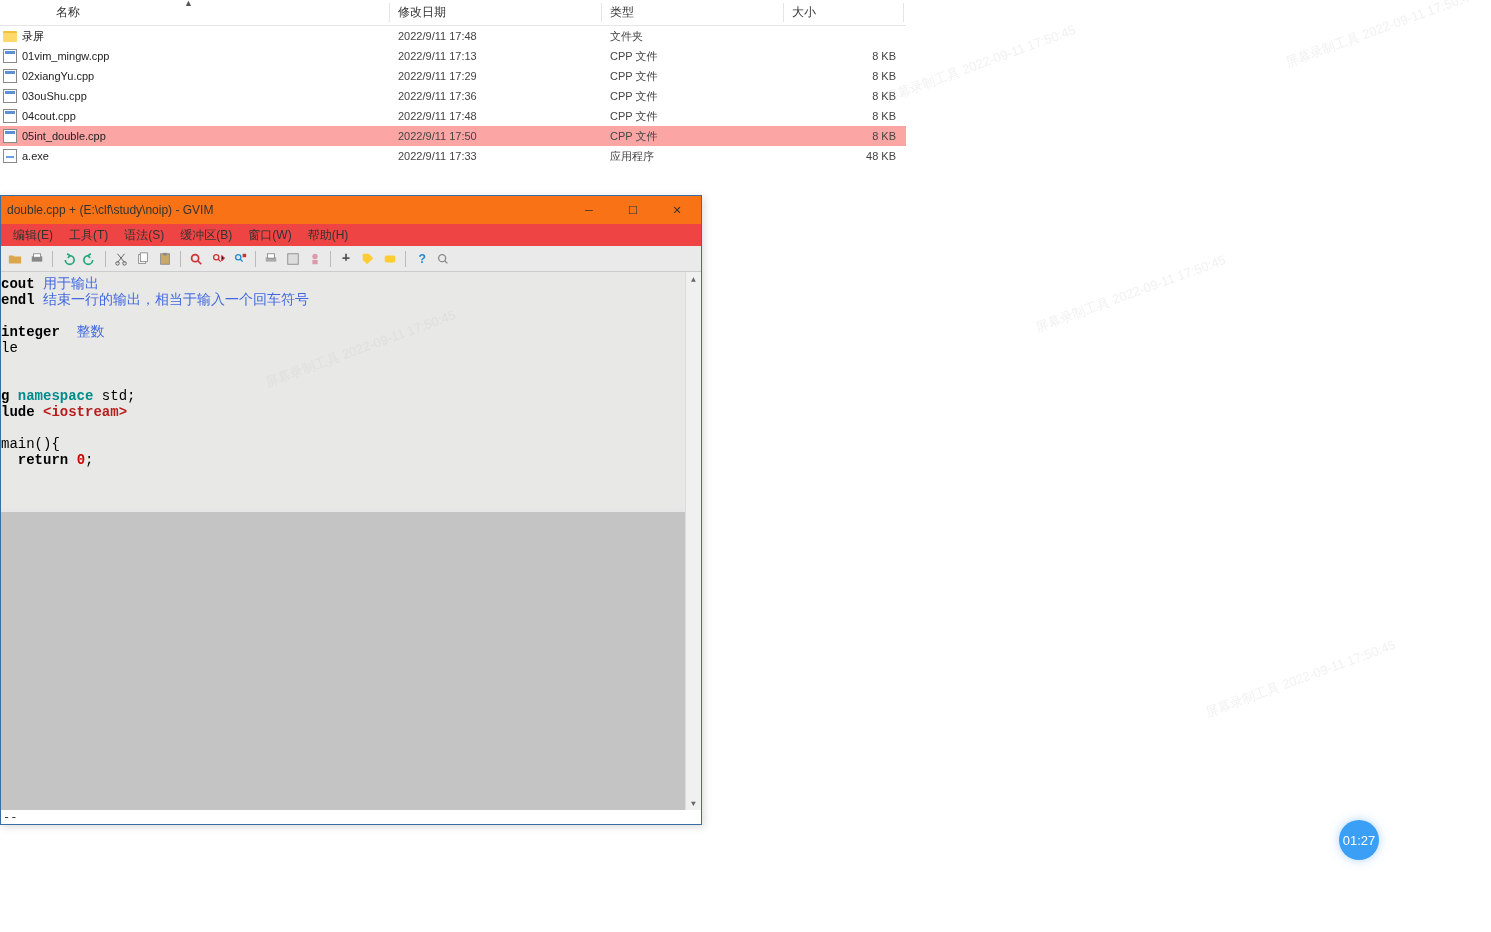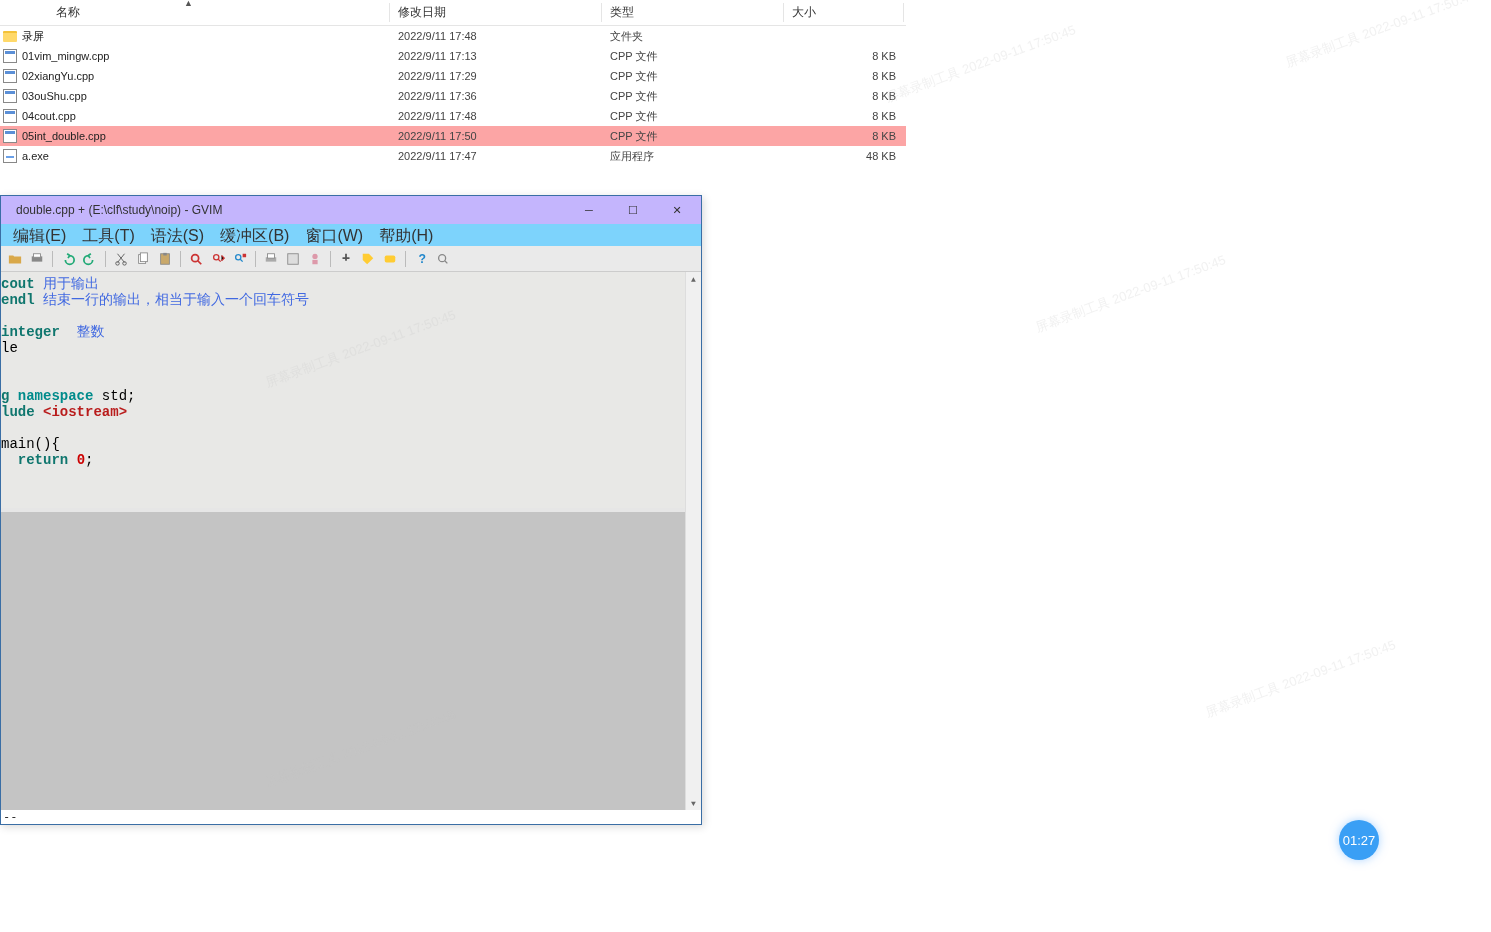--- a/index.html
+++ b/index.html
@@ -85,42 +85,42 @@
   left: 0;
   top: 195px;
   width: 702px;
   height: 630px;
   border: 1px solid #3a6ea5;
   background: #f0f0f0;
   box-shadow: 2px 2px 8px rgba(0,0,0,.15);
 }
 .gvim-titlebar {
   height: 28px;
-  background: #c4b5fd;
+  background: #f97316;
   display: flex;
   align-items: center;
-  padding: 0 2px 0 15px;
+  padding: 0 2px 0 6px;
   font-size: 12px;
   color: #333;
 }
 .gvim-title { flex: 1; white-space: nowrap; overflow: hidden; }
 .win-btns { display: flex; }
 .win-btn {
   width: 44px; height: 28px;
   display: flex; align-items: center; justify-content: center;
   cursor: pointer; font-size: 11px; color: #333;
 }
 
 .gvim-menubar {
   height: 22px;
-  background: #7dd3fc;
-  display: flex;
-  align-items: flex-start;
+  background: #ef4444;
+  display: flex;
+  align-items: flex-end;
   padding: 0 4px;
-  font-size: 16px;
+  font-size: 12px;
   color: #333;
   gap: 0;
 }
 .menu-item { padding: 2px 8px; cursor: pointer; }
 
 .gvim-toolbar {
   height: 26px;
   background: #eaeaea;
   display: flex;
   align-items: center;
@@ -180,21 +180,21 @@
   height: 14px;
   background: #fff;
   font-family: Consolas, monospace;
   font-size: 12px;
   padding: 0 2px;
   color: #333;
 }
 .kw-blue { color: #4169e1; }
 .kw-green { color: #008b8b; font-weight: bold; }
 .kw-magenta { color: #b91c1c; font-weight: bold; }
-.kw-darkred { color: #0f766e; font-weight: bold; }
+.kw-darkred { color: #000000; font-weight: bold; }
 .num-red { color: #c00; font-weight: bold; }
 
 
 .time-badge {
   position: absolute;
   right: 112px;
   bottom: 72px;
   width: 40px; height: 40px;
   border-radius: 50%;
   background: #3a9ff5;
@@ -295,21 +295,21 @@
         <div class="cell cell-type">CPP 文件</div>
         <div class="cell cell-size">8 KB</div>
       </div>
       <div class="file-row">
         <div class="cell cell-name">
           <span class="ficon">
             <span class="exe-ico"></span>
           </span>
           <span>a.exe</span>
         </div>
-        <div class="cell cell-date">2022/9/11 17:47</div>
+        <div class="cell cell-date">2022/9/11 17:33</div>
         <div class="cell cell-type">应用程序</div>
         <div class="cell cell-size">48 KB</div>
       </div>
     </div>
 </div>
 
 <div class="gvim">
   <div class="gvim-titlebar">
     <span class="gvim-title">double.cpp + (E:\clf\study\noip) - GVIM</span>
     <div class="win-btns">

